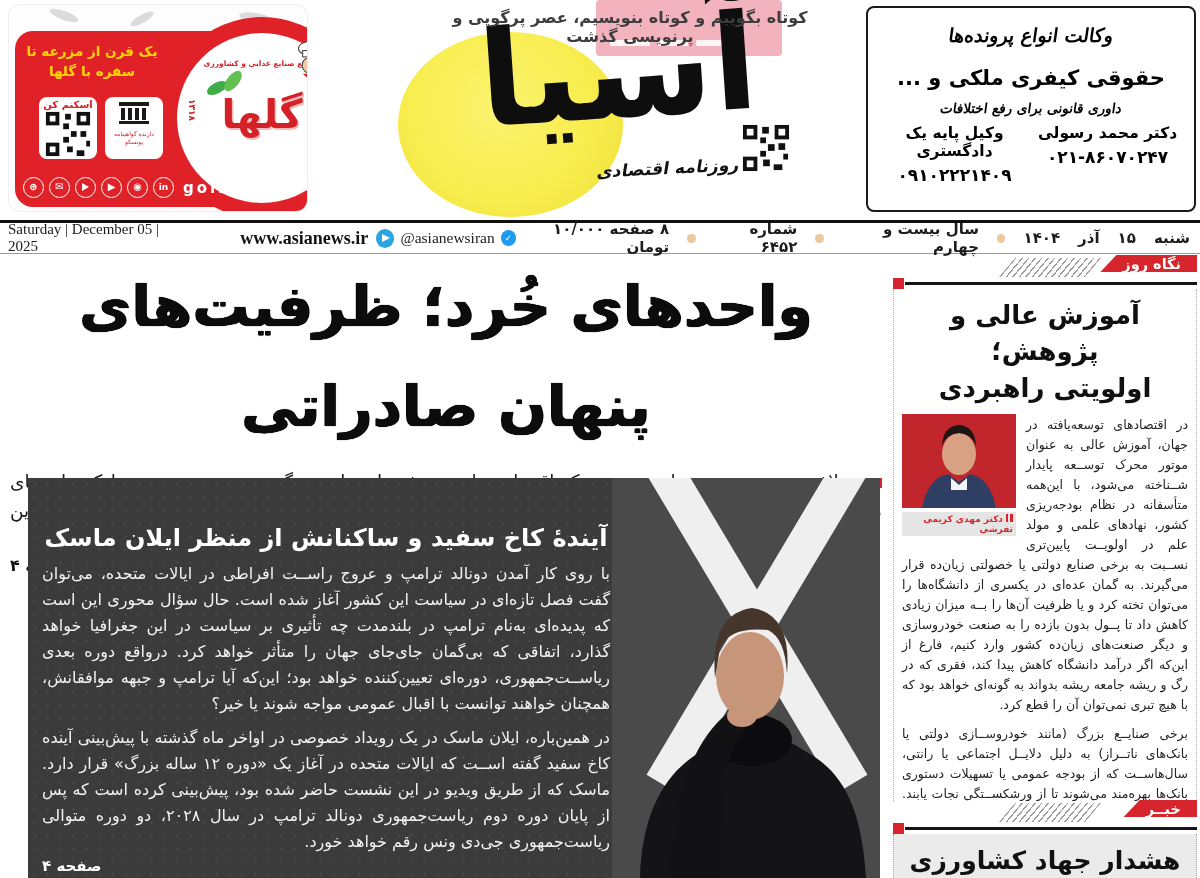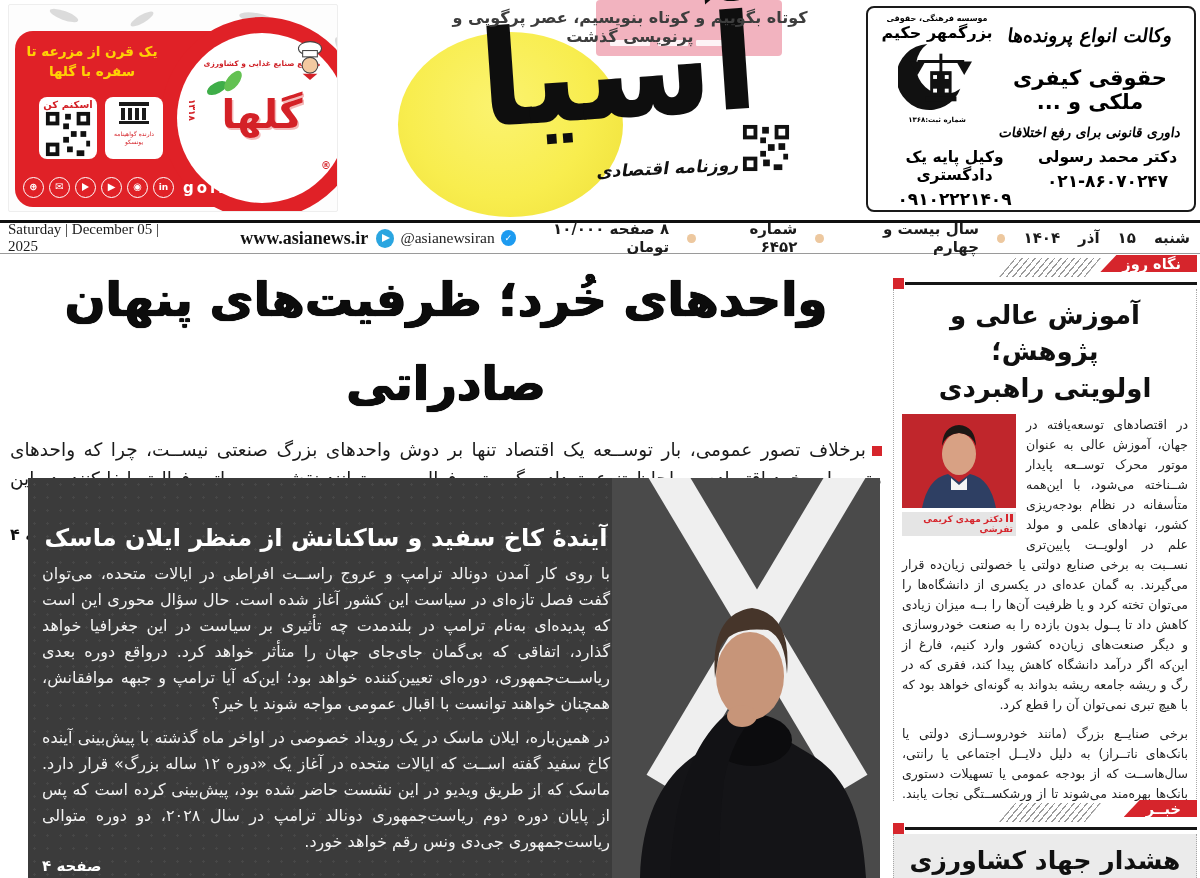--- a/index.html
+++ b/index.html
@@ -1,20 +1,20 @@
 <!DOCTYPE html>
 <html lang="fa"><head>
 <meta charset="utf-8">
 <style>
   * { margin:0; padding:0; box-sizing:border-box; }
   body { background:#888; font-family:"DejaVu Sans","Liberation Sans",sans-serif; }
   .page { position:relative; width:1200px; height:878px; background:#fff; overflow:hidden; margin:0 auto; }
 
   
-  .golha { position:absolute; left:8px; top:4px; width:330px; height:208px; border-radius:2px; background:#fdfdfd; overflow:hidden; border:1px solid #eee; }
+  .golha { position:absolute; left:8px; top:4px; width:300px; height:208px; border-radius:12px; background:#fdfdfd; overflow:hidden; border:1px solid #eee; }
   .spice { position:absolute; background:#c9c9c9; border-radius:50%; opacity:.65; }
   .golha-red { position:absolute; left:6px; top:26px; width:240px; height:176px; background:#e02127; border-radius:18px 0 0 18px; }
   .golha-ring { position:absolute; left:152px; top:12px; width:202px; height:202px; border-radius:50%; background:#e02127; }
   .golha-circle { position:absolute; left:168px; top:28px; width:170px; height:170px; border-radius:50%; background:#fff; }
   .golha-slogan { position:absolute; left:12px; top:36px; width:142px; color:#ffd200; font-weight:bold; font-size:13.5px; line-height:1.5; text-align:center; direction:rtl; text-shadow:0 0 1px #fff3; }
   .mini-card { position:absolute; background:#fff; border-radius:8px; text-align:center; overflow:hidden; }
   .qr-card { left:30px; top:92px; width:58px; height:62px; padding:2px; }
   .scan-label { font-size:10px; color:#d42127; font-weight:bold; direction:rtl; }
   .unesco-card { left:96px; top:92px; width:58px; height:62px; padding:3px 4px; }
   .unesco-cap { font-size:6px; color:#d42127; direction:rtl; line-height:1.3; }
@@ -59,21 +59,21 @@
   .dl-site { font-family:"Liberation Serif","DejaVu Serif",serif; font-size:18px; font-weight:bold; color:#111; margin-left:55px; }
   .dl-tg-icon { width:19px; height:19px; border-radius:50%; background:#2aa5e0; margin-left:8px; position:relative; }
   .dl-tg-icon::after { content:""; position:absolute; left:6px; top:5px; border-left:8px solid #fff; border-top:4.5px solid transparent; border-bottom:4.5px solid transparent; }
   .dl-handle { font-family:"Liberation Serif","DejaVu Serif",serif; font-size:15.5px; color:#222; margin-left:6px; }
   .dl-verify { width:16px; height:16px; border-radius:50%; background:#1d9bf0; color:#fff; font-size:9px; line-height:16px; text-align:center; margin-left:6px; }
   .dl-fa { margin-left:auto; display:flex; align-items:center; direction:rtl; gap:18px; font-size:15px; font-weight:bold; color:#1c1c1c; }
   .dl-dot { width:9px; height:9px; border-radius:50%; background:#edc89f; }
 
   
   .lead { position:absolute; left:10px; top:257px; width:872px; direction:rtl; }
-  .lead h1 { font-size:48px; font-weight:bold; text-align:center; color:#0c0c0c; line-height:1.75; text-shadow:0 0 1px #000, .7px 0 0 #000, -.7px 0 0 #000; }
+  .lead h1 { font-size:57px; font-weight:bold; text-align:center; color:#0c0c0c; line-height:1.75; text-shadow:0 0 1px #000, .7px 0 0 #000, -.7px 0 0 #000; }
   .lead-body { margin-top:10px; font-size:18.5px; line-height:1.58; color:#1b1b1b; text-align:justify; text-align-last:center; }
   .bullet { display:inline-block; width:10px; height:10px; background:#d6252c; margin-left:6px; }
   .lead-ref { text-align:left; font-weight:bold; font-size:16px; margin-top:2px; color:#111; }
 
   
   .musk { position:absolute; left:28px; top:478px; width:852px; height:400px; background-color:#3b3b3b; background-image:radial-gradient(#474747 1.3px, transparent 1.4px); background-size:13px 13px; overflow:hidden; }
   .musk-photo { position:absolute; right:0; top:0; width:268px; height:400px; background:#4a4a4a; }
   .musk-text { position:absolute; left:14px; top:0; width:568px; height:100%; direction:rtl; color:#fff; }
   .musk-text h2 { margin-top:46px; font-size:24px; font-weight:bold; text-align:center; color:#fff; }
   .musk-text p { margin-top:9px; font-size:16px; line-height:1.62; text-align:justify; color:#f3f3f3; }
@@ -198,38 +198,20 @@
       <rect x="33" y="42" width="9" height="6" fill="#111"></rect>
   </svg>
 
   <div class="legal">
     <div class="la-top">
       <div class="la-lines">
         <div class="la-service">وکالت انواع پرونده‌ها</div>
         <div class="la-fields">حقوقی کیفری ملکی و ...</div>
         <div class="la-arb">داوری قانونی برای رفع اختلافات</div>
       </div>
-      <div class="la-logo">
-        <div class="la-orgtype">موسسه فرهنگی، حقوقی</div>
-        <div class="la-orgname">بزرگمهر حکیم</div>
-        <svg width="78" height="70" viewBox="0 0 80 72">
-          <path d="M30 2 A34 34 0 1 0 64 48 A28 28 0 1 1 30 2 Z" fill="#111"></path>
-          <line x1="44" y1="12" x2="44" y2="56" stroke="#111" stroke-width="3"></line>
-          <line x1="20" y1="20" x2="68" y2="20" stroke="#111" stroke-width="3"></line>
-          <path d="M12 20 L28 20 L20 34 Z" fill="#111"></path>
-          <path d="M60 20 L76 20 L68 34 Z" fill="#111"></path>
-          <rect x="33" y="30" width="22" height="26" fill="#111"></rect>
-          <rect x="36" y="34" width="4" height="4" fill="#fff"></rect>
-            <rect x="48" y="34" width="4" height="4" fill="#fff"></rect>
-          <rect x="36" y="48" width="4" height="4" fill="#fff"></rect>
-            <rect x="48" y="48" width="4" height="4" fill="#fff"></rect>
-          <rect x="28" y="56" width="32" height="5" fill="#111"></rect>
-        </svg>
-        <div class="la-reg">شماره ثبت:۱۳۶۸</div>
-      </div>
     </div>
     <div class="la-bottom">
       <div class="la-col">
         <div class="la-name">دکتر محمد رسولی</div>
         <div class="la-phone">۰۲۱-۸۶۰۷۰۲۴۷</div>
       </div>
       <div class="la-col">
         <div class="la-name">وکیل پایه یک دادگستری</div>
         <div class="la-phone">۰۹۱۰۲۲۲۱۴۰۹</div>
       </div>

